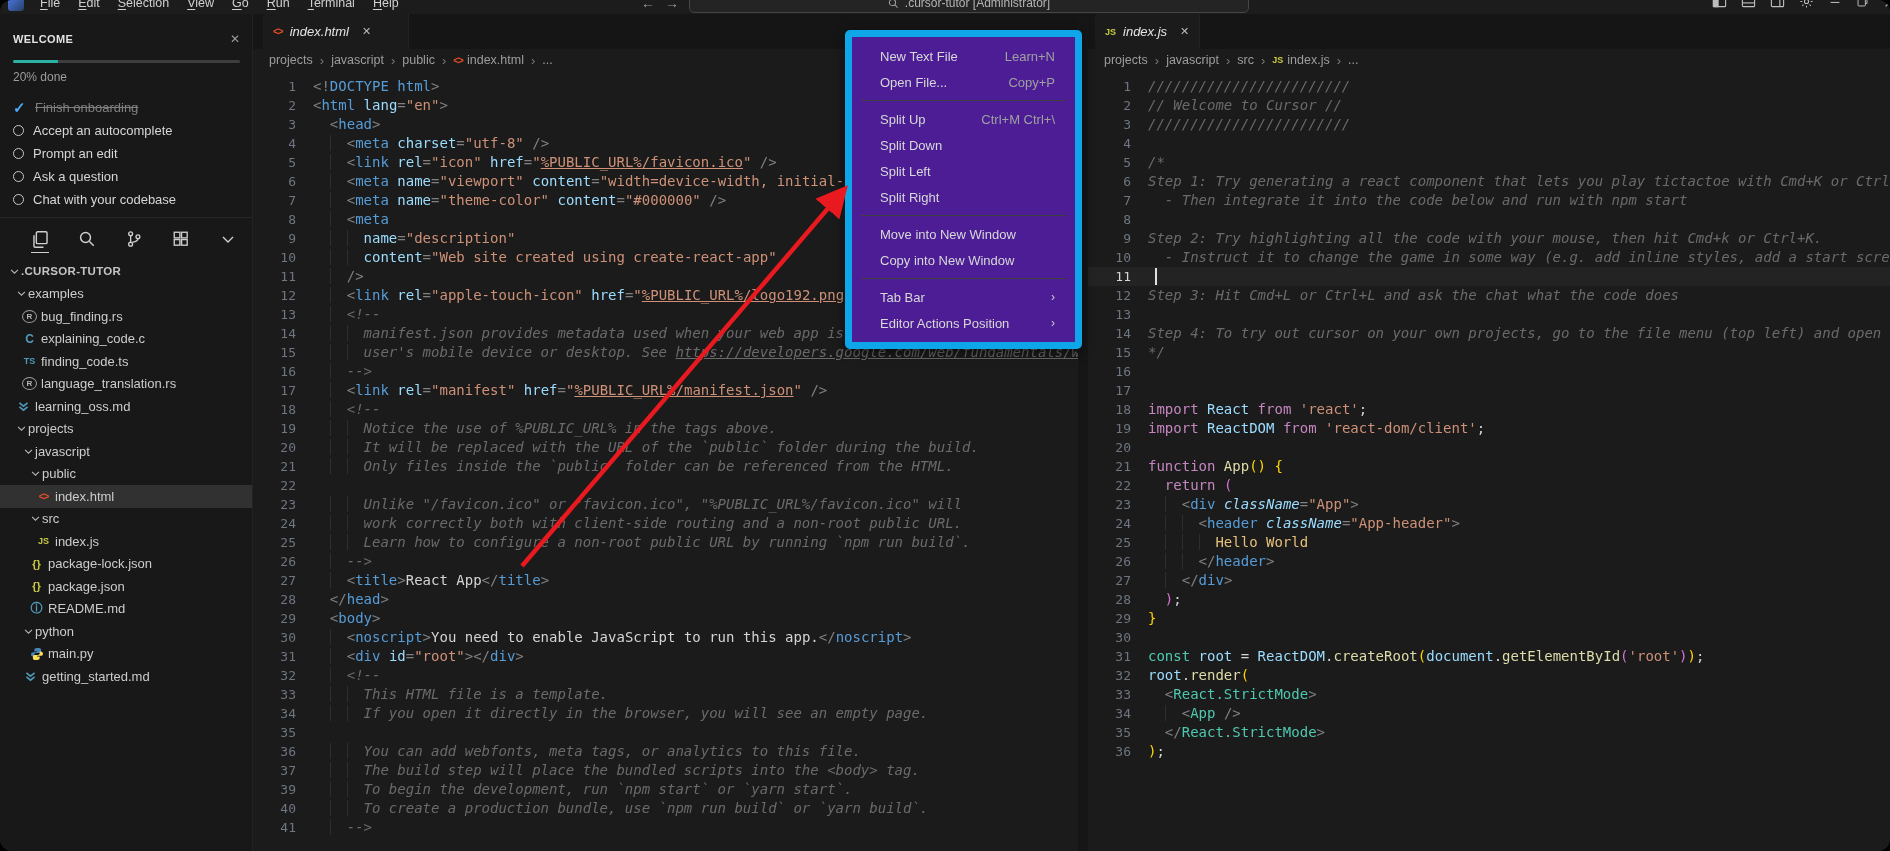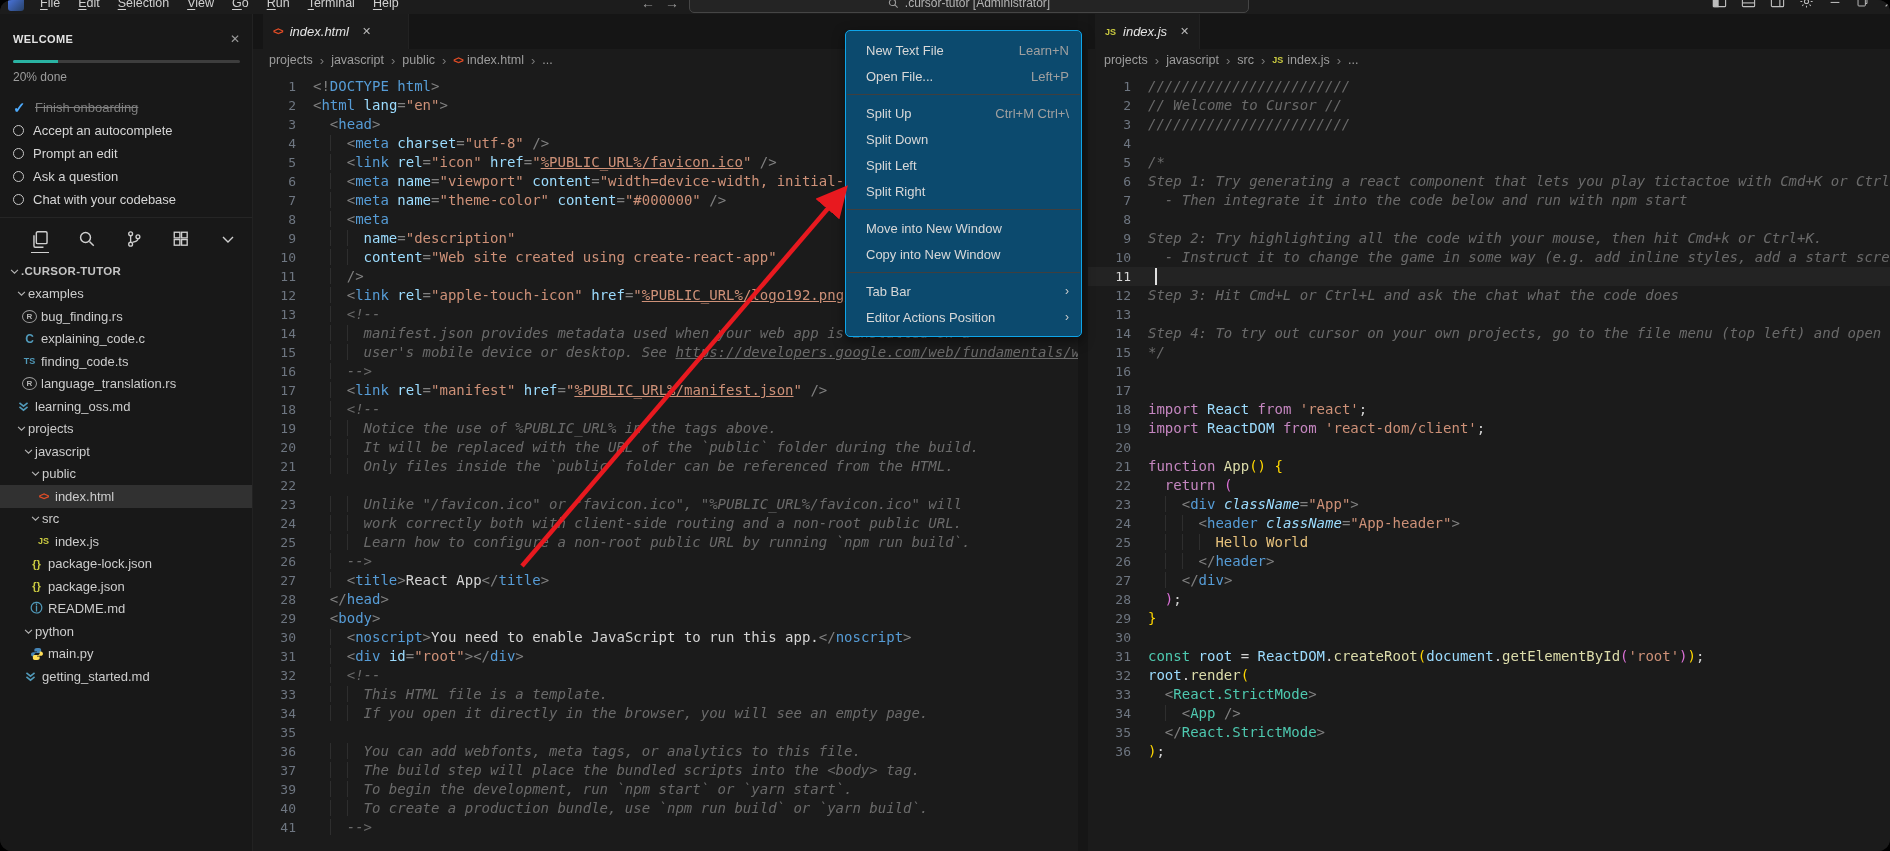--- a/index.html
+++ b/index.html
@@ -81,22 +81,22 @@
   .cline.active .ln{ color:#d7d7d7; }
   .ltext{ flex:1 1 auto; overflow:hidden; position:relative;}
   .lead{ background:repeating-linear-gradient(to right,#2e2e2e 0,#2e2e2e 1px,transparent 1px,transparent 2ch); }
   .caret{ position:absolute; top:1px; width:1.5px; height:17px; background:#e0e0e0; left:7px;}
   .tk-p{color:#808080}.tk-t{color:#569cd6}.tk-cp{color:#4ec9b0}.tk-a{color:#9cdcfe}
   .tk-ai{color:#9cdcfe;font-style:italic}.tk-s{color:#ce9178}.tk-su{color:#ce9178;text-decoration:underline}
   .tk-c{color:#6a6a6a;font-style:italic}.tk-cu{color:#6a6a6a;font-style:italic;text-decoration:underline}
   .tk-k{color:#c586c0}.tk-kc{color:#4ec9b0}.tk-f{color:#dcdcaa}.tk-v{color:#9cdcfe}
   .tk-g{color:#d4d4d4}.tk-j{color:#e5c07b}.tk-b1{color:#ffd700}.tk-b2{color:#da70d6}
   
-  .ctxmenu{ position:absolute; z-index:60; background:#0c4a6e; border:1px solid #0ea5e9; border-radius:5px;
-    box-shadow:0 4px 12px rgba(0,0,0,.55); padding:6px 0; }
+  .ctxmenu{ position:absolute; z-index:60; background:#4c1d95; border:7px solid #0ea5e9; border-radius:5px;
+    box-shadow:0 4px 12px rgba(0,0,0,.55); padding:6px 8px; }
   .cm-item{ height:26px; display:flex; align-items:center; justify-content:space-between; padding:0 12px 0 20px;
     font-size:13px; color:#d8d8d8; cursor:pointer;}
   .cm-item .sc{ color:#a0a0a0; margin-left:40px;}
   .cm-item .sub{ color:#cccccc; font-size:12px;}
   .cm-sep{ height:1px; background:#3f3f3f; margin:5px 1px; }
   
   .arrow-overlay{ position:absolute; left:0; top:0; width:100%; height:100%; z-index:80; pointer-events:none;}
 </style>
 </head>
 <body>
@@ -499,21 +499,21 @@
     </section>
   </div>
 
   <div class="ctxmenu" id="ctxmenu" style="left: 845px; top: 30px; width: 237px;">
       <div class="cm-item">
         <span class="lb">New Text File</span>
         <span class="sc">Learn+N</span>
       </div>
       <div class="cm-item">
         <span class="lb">Open File...</span>
-        <span class="sc">Left+P</span>
+        <span class="sc">Copy+P</span>
       </div>
       <div class="cm-sep"></div>
       <div class="cm-item">
         <span class="lb">Split Up</span>
         <span class="sc">Ctrl+M Ctrl+\</span>
       </div>
       <div class="cm-item">
         <span class="lb">Split Down</span>
       </div>
       <div class="cm-item">

